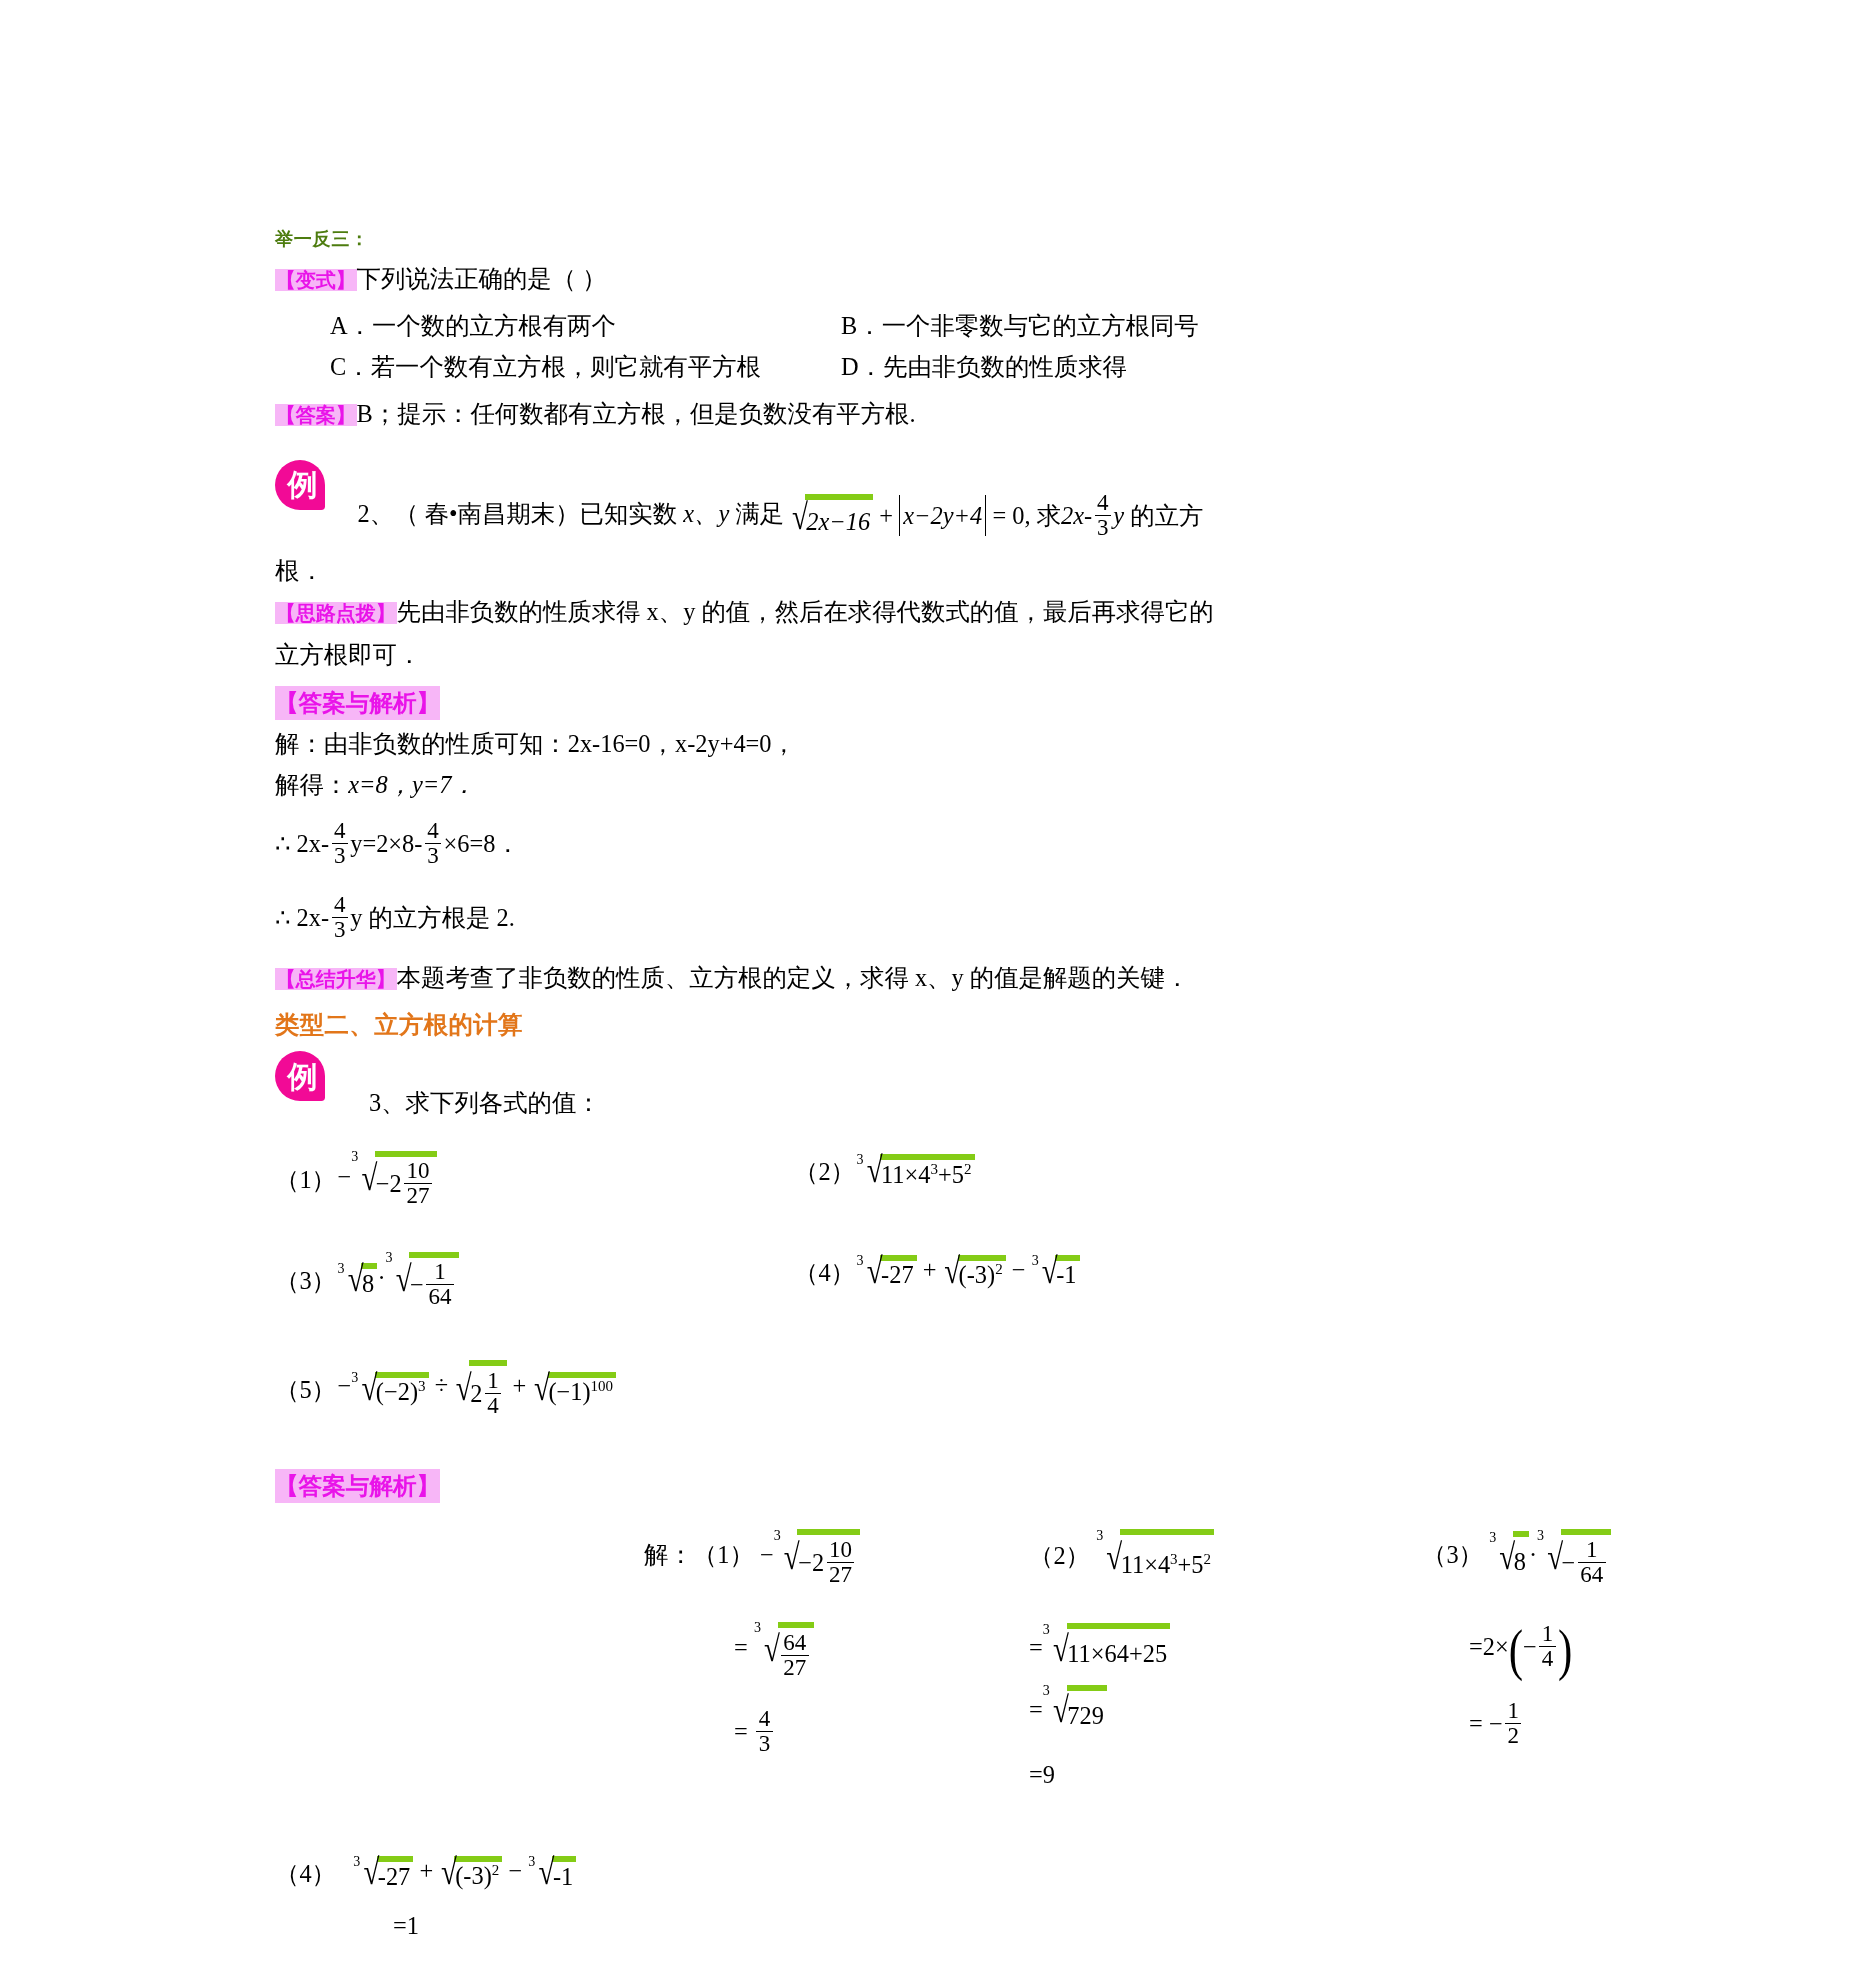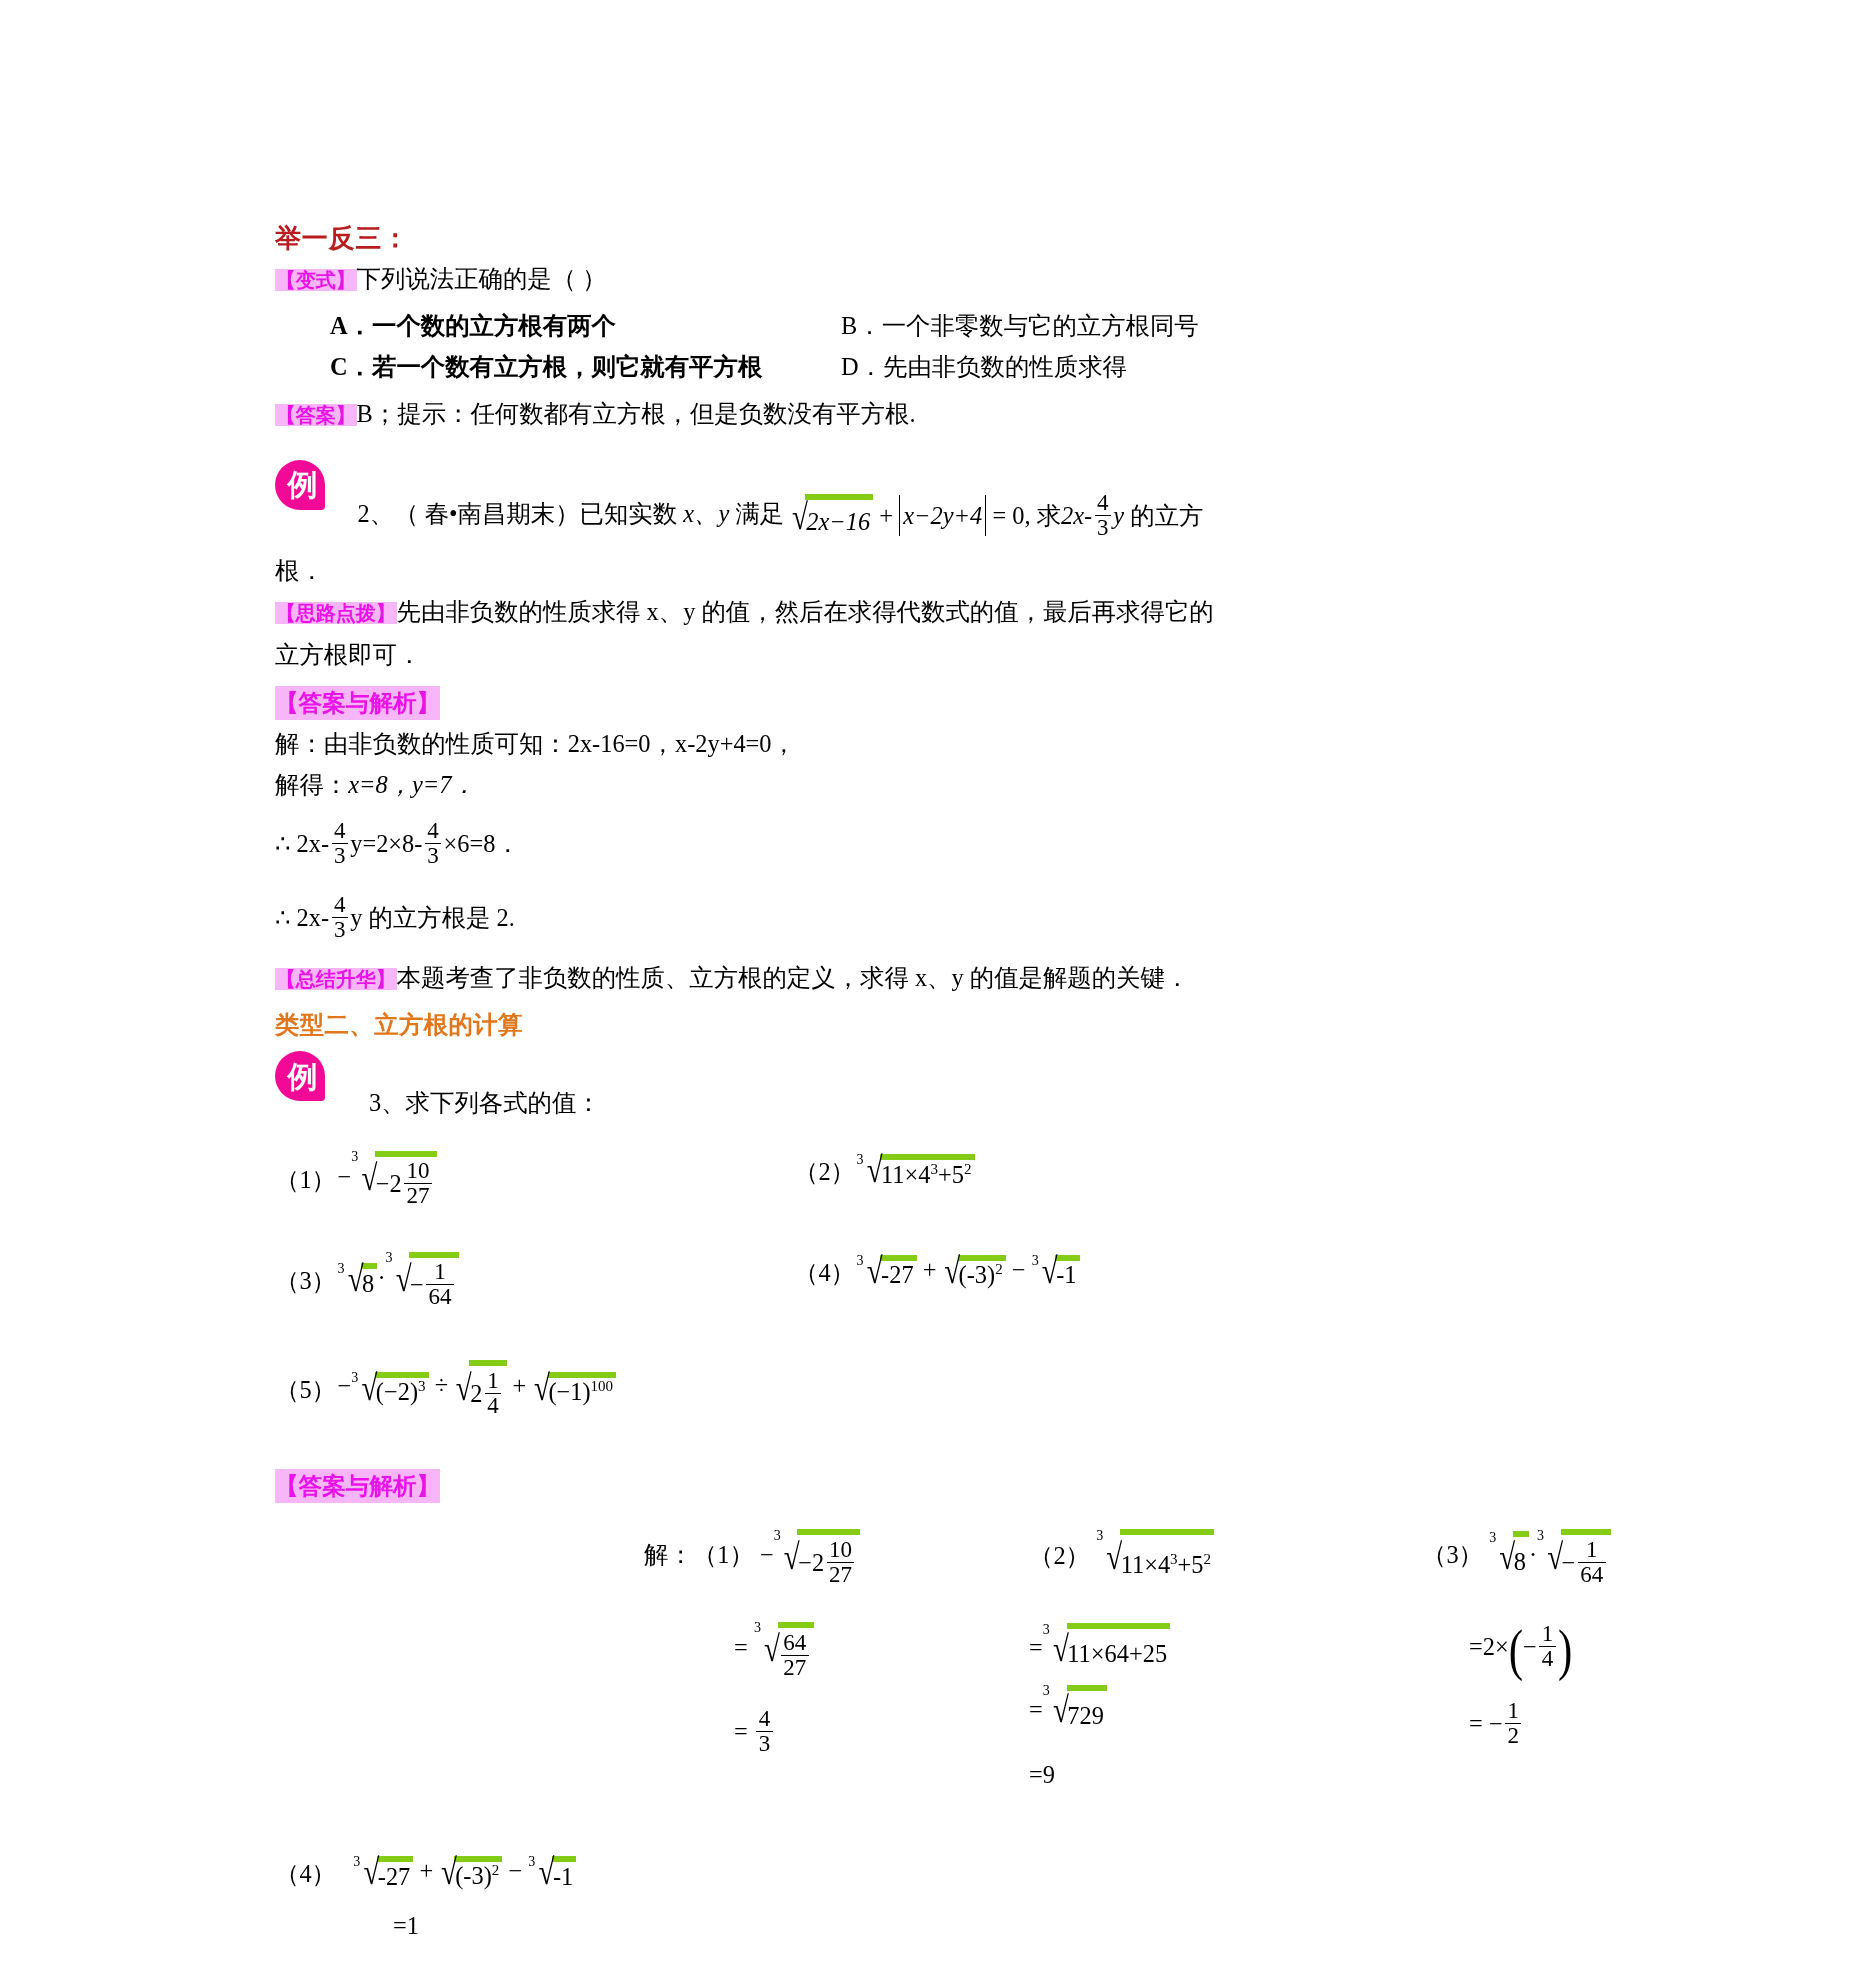--- a/index.html
+++ b/index.html
@@ -26,22 +26,22 @@
   
   .line{
     font-size:24.4px;
     line-height:41px;
     white-space:nowrap;
   }
   .blk{ margin-bottom:3.9px; }
 
   
   .heading-magenta{
-    color:#b91c1c;
-    font-size:26px;
+    color:#4d7c0f;
+    font-size:18px;
     font-weight:700;
     line-height:38px;
     letter-spacing:0.8px;
   }
   .heading-orange{
     color:#e2761a;
     font-size:24.4px;
     font-weight:700;
     line-height:39px;
     letter-spacing:0.4px;
@@ -142,21 +142,21 @@
     display:inline-block;
     font-size:43px;
     vertical-align:middle;
     transform:scaleY(1.35);
     line-height:0.8;
   }
 
   
   .opts{ margin-left:55px; }
   .opt-row{ display:flex; }
-  .opt-a{ width:511px;font-weight:bold; }
+  .opt-a{ width:511px; }
 
   
   .grid{ display:flex; }
   .col{ }
   .step{ font-size:24.4px; line-height:47px; white-space:nowrap;}
 
   .indent1{ margin-left:47px; }
   .indent2{ margin-left:90px; }
   .indent3{ margin-left:118px; }
 </style>

